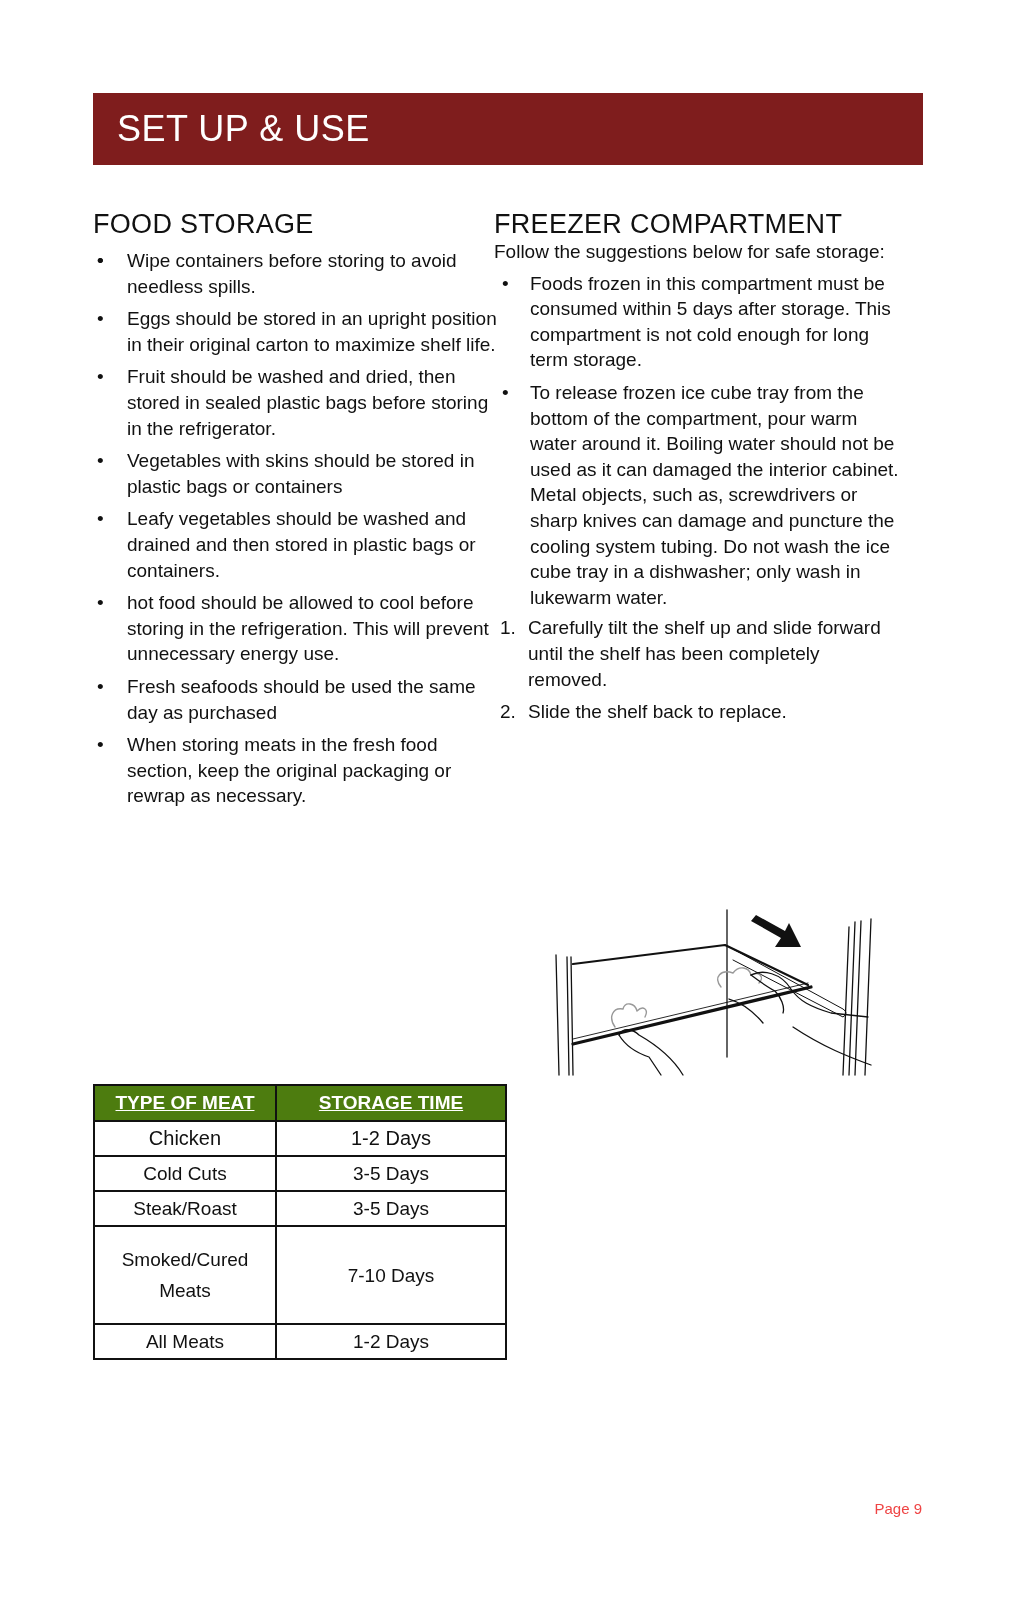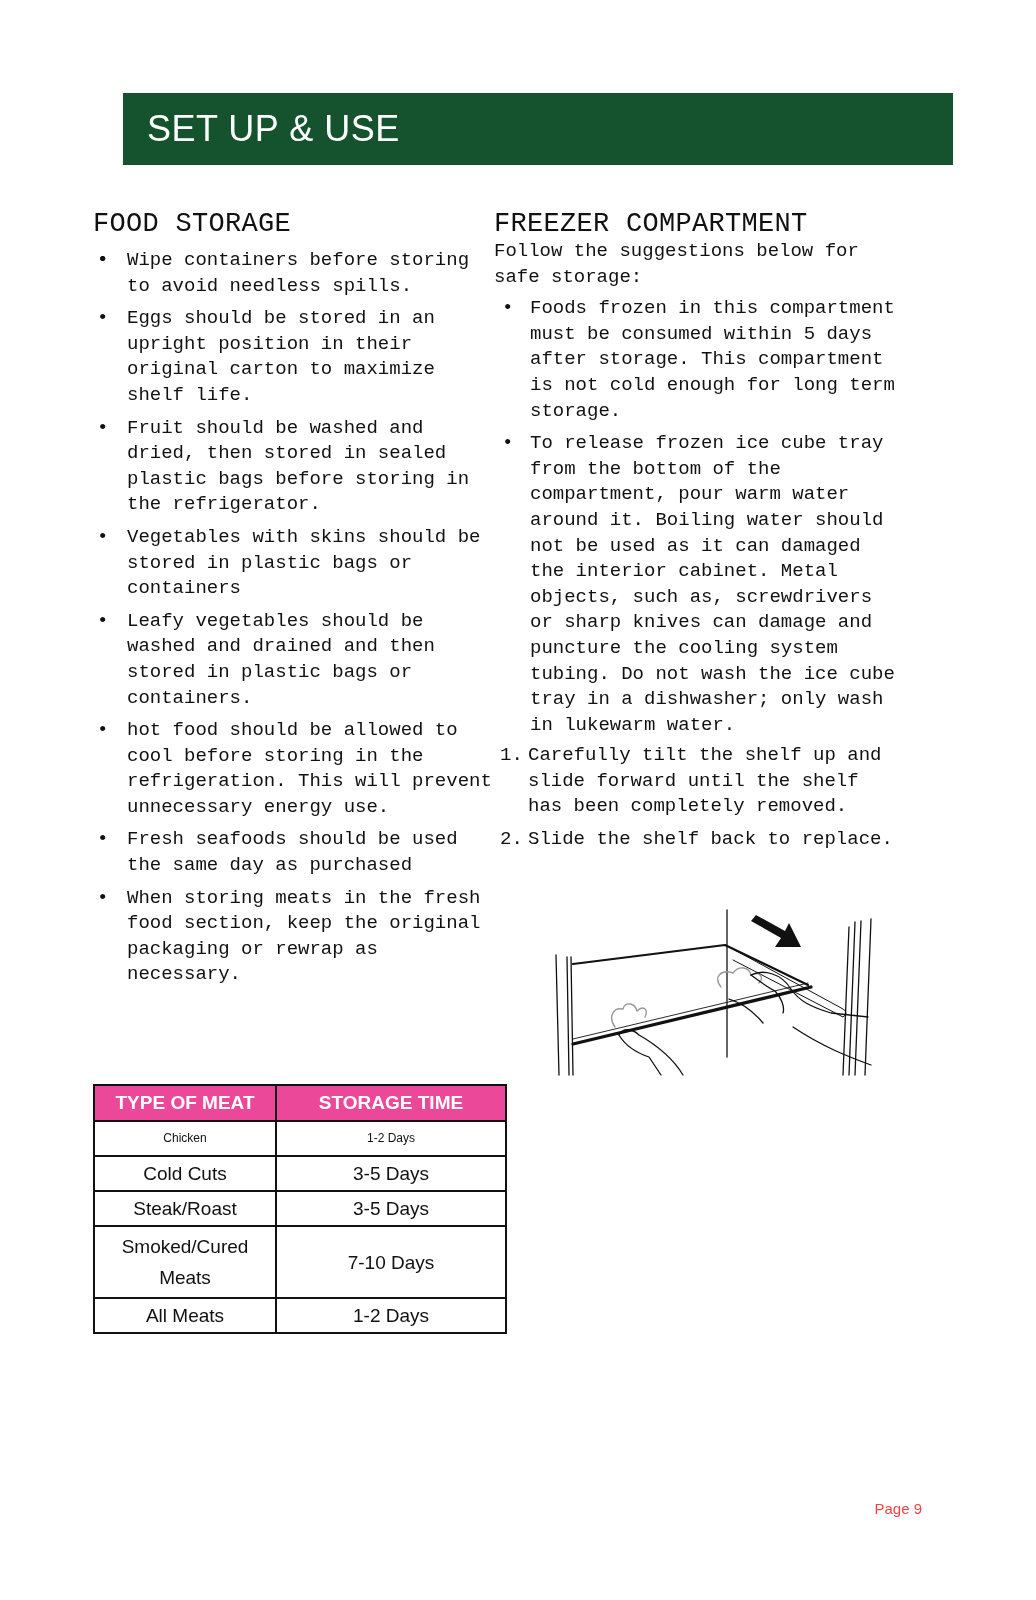--- a/index.html
+++ b/index.html
@@ -1,28 +1,28 @@
 <!DOCTYPE html>
 <html><head>
 <meta charset="utf-8">
 <style>
   * { box-sizing: border-box; margin: 0; padding: 0; }
   html, body { width: 1036px; height: 1600px; background: #ffffff; }
   body { position: relative; font-family: "Liberation Sans", "DejaVu Sans", sans-serif; color: #111; }
 
   .banner {
     position: absolute; left: 93px; top: 93px; width: 830px; height: 72px;
-    background: #14532d; color: #fff; margin-left: 30px;
+    background: #7f1d1d; color: #fff;
   }
   .banner h1 {
     position: absolute; left: 24px; top: 15px;
     font-size: 36px; font-weight: normal; letter-spacing: 0.5px; line-height: 42px;
   }
 
-  .col { position: absolute; font-family: Liberation Mono, monospace; }
+  .col { position: absolute; }
   .col-left { left: 93px; top: 208px; width: 405px; }
   .col-right { left: 494px; top: 208px; width: 405px; }
 
   h2 {
     font-size: 27px; font-weight: normal; line-height: 33px; color: #111;
     letter-spacing: 0.3px;
   }
   .intro { font-size: 19px; line-height: 25.6px; margin-top: -2px; }
 
   ul.bullets, ol.steps { list-style: none; }
@@ -46,24 +46,24 @@
   .illustration { position: absolute; left: 553px; top: 907px; width: 320px; height: 170px; }
 
   table.meat {
     position: absolute; left: 93px; top: 1084px; width: 414px;
     border-collapse: collapse; font-size: 19px;
   }
   table.meat th, table.meat td {
     border: 2.5px solid #111; text-align: center; vertical-align: middle;
   }
   table.meat th {
-    background: #ec4899; color: #fff; font-weight: bold; height: 36px; font-size: 19px;
+    background: #4d7c0f; color: #fff; font-weight: bold; height: 36px; font-size: 19px; text-decoration: underline;
   }
   table.meat td { height: 35px; line-height: 31px; }
-  table.meat td.small { font-size: 12px; }
+  table.meat td.small { font-size: 20px; }
   table.meat col.c1 { width: 182px; }
 
   .page-num {
     position: absolute; right: 114px; top: 1500px; font-size: 15px; color: #ef4444;
   }
 </style>
 </head>
 <body>
 
 <div class="banner">
@@ -103,21 +103,21 @@
     </tr>
     <tr>
       <td>Cold Cuts</td>
       <td>3-5 Days</td>
     </tr>
     <tr>
       <td>Steak/Roast</td>
       <td>3-5 Days</td>
     </tr>
     <tr>
-      <td style="padding:4px 20px;">Smoked/Cured Meats</td>
+      <td style="padding:17px 20px;">Smoked/Cured Meats</td>
       <td>7-10 Days</td>
     </tr>
     <tr>
       <td>All Meats</td>
       <td>1-2 Days</td>
     </tr>
   </tbody>
 </table>
 
 <div class="col col-right">

